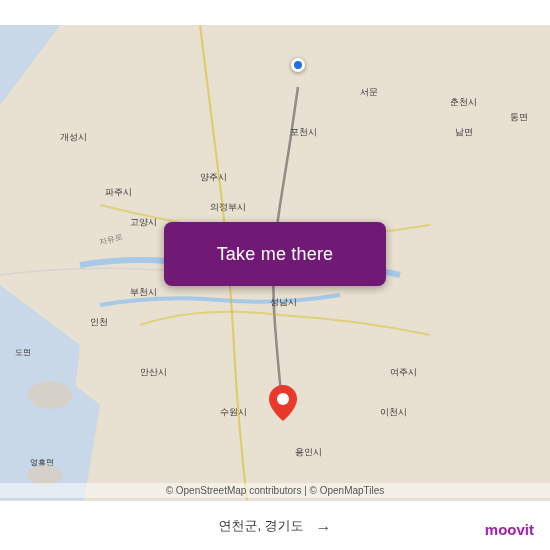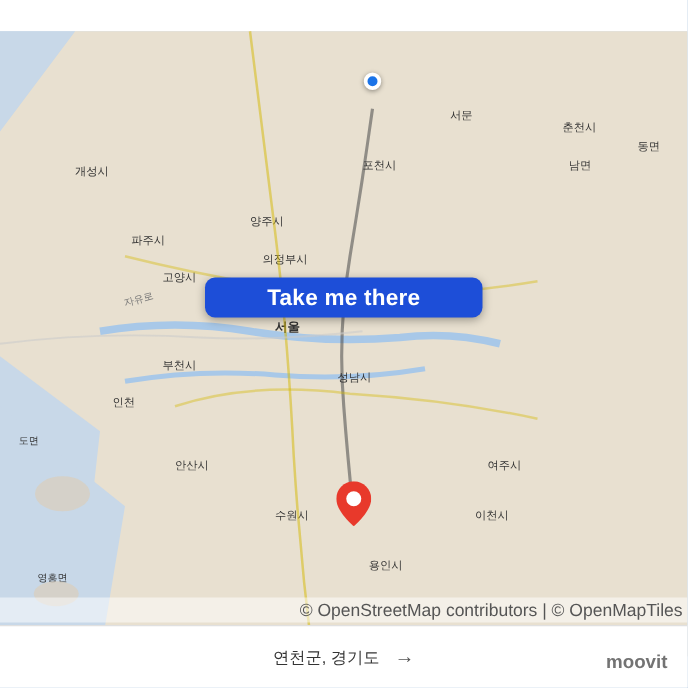--- a/index.html
+++ b/index.html
@@ -25,27 +25,27 @@
       position: absolute;
       top: 0;
       left: 0;
     }
 
     #take-me-there-btn {
       position: absolute;
       top: 222px;
       left: 164px;
       width: 222px;
-      height: 32px;
-      background-color: #1d4ed8;
+      height: 64px;
+      background-color: #701a75;
       color: white;
       border: none;
       border-radius: 8px;
       font-size: 18px;
-      font-weight: 700;
+      font-weight: 400;
       cursor: pointer;
       display: flex;
       align-items: center;
       justify-content: center;
       box-shadow: 0 2px 8px rgba(0,0,0,0.35);
       letter-spacing: 0.2px;
     }
 
     #destination-marker {
       position: absolute;
@@ -67,22 +67,22 @@
       border: 3px solid white;
       box-shadow: 0 1px 4px rgba(0,0,0,0.4);
       transform: translateX(-50%);
     }
 
     #attribution {
       position: absolute;
       bottom: 52px;
       left: 0;
       right: 0;
-      text-align: right;
-      font-size: 14px;
+      text-align: center;
+      font-size: 10px;
       color: #555;
       background: rgba(255,255,255,0.5);
       padding: 2px 4px;
     }
 
     #bottom-bar {
       position: absolute;
       bottom: 0;
       left: 0;
       right: 0;
@@ -110,21 +110,21 @@
     .moovit-logo {
       position: absolute;
       bottom: 12px;
       right: 16px;
       font-size: 15px;
       font-weight: bold;
       color: #e8392b;
     }
 
     .moovit-logo span.moovit-m {
-      color: #737373;
+      color: #a21caf;
     }
 
   </style>
 </head>
 <body>
 
 <div id="map-container">
 
   <svg id="map-bg" xmlns="http://www.w3.org/2000/svg" viewBox="0 0 550 500">
 

